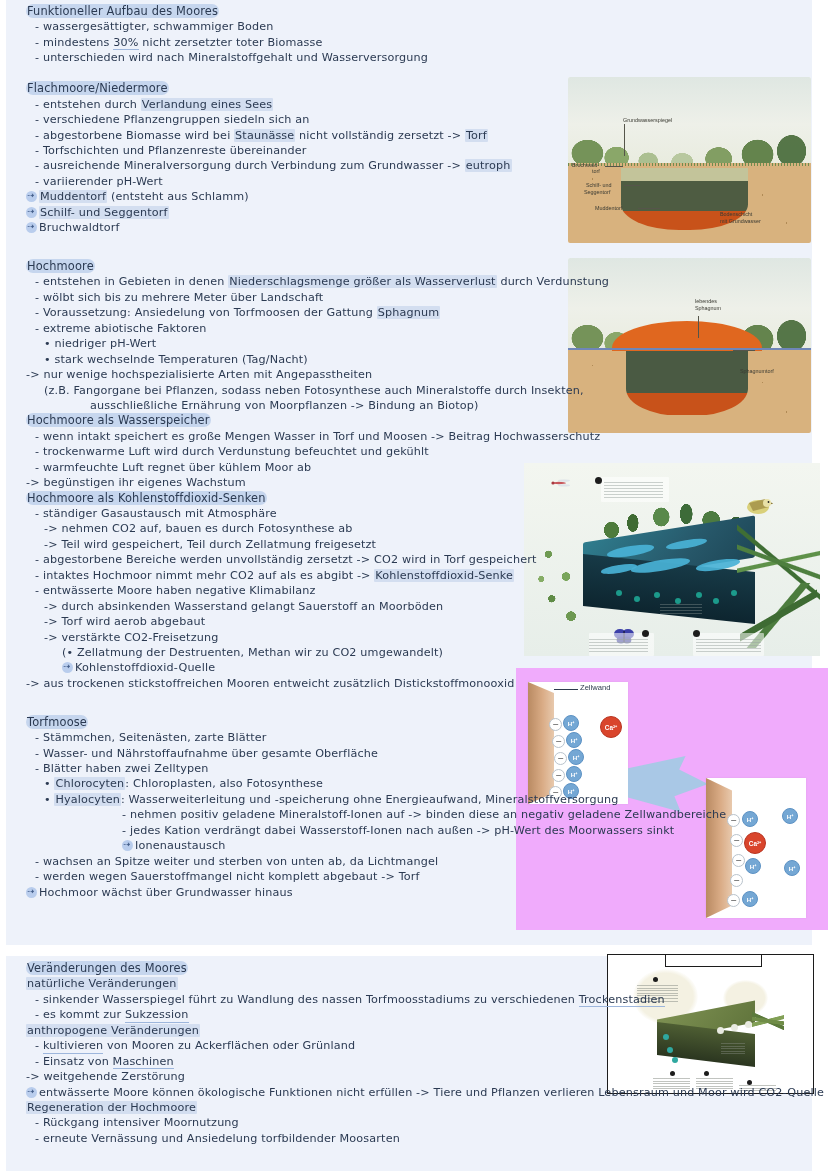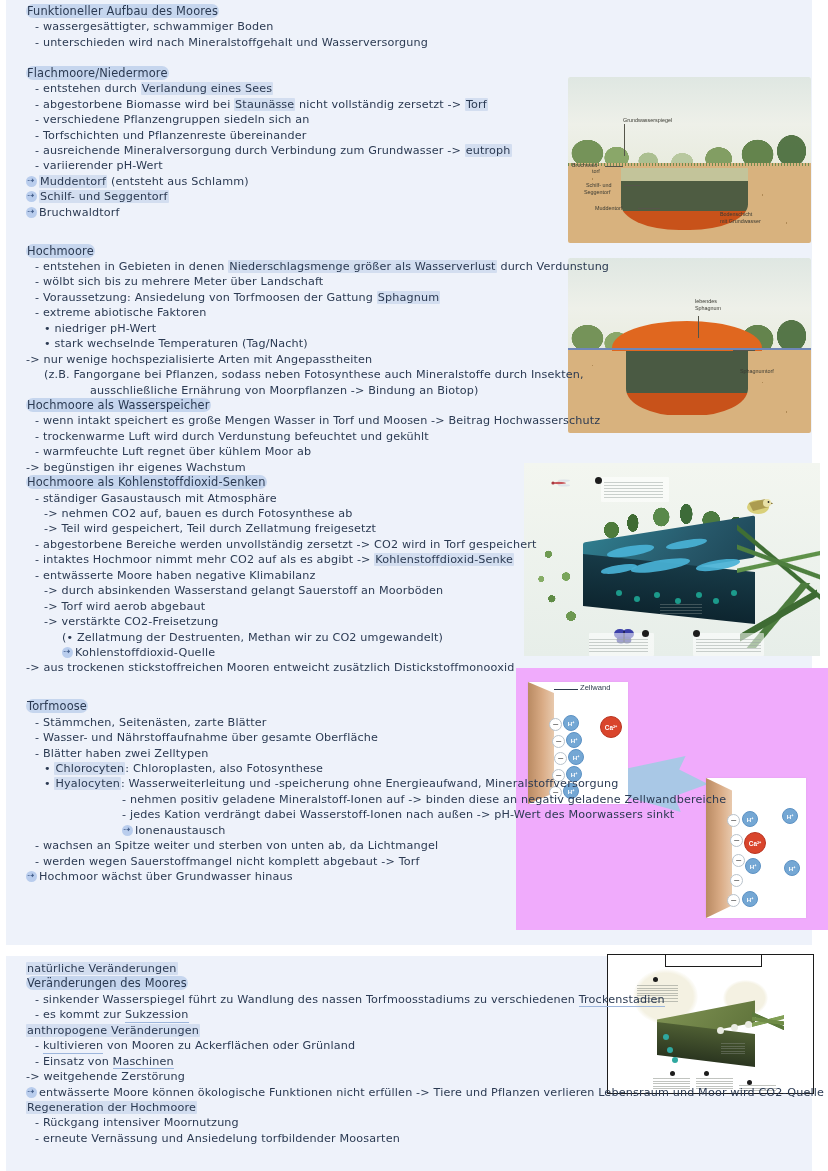--- a/index.html
+++ b/index.html
@@ -479,27 +479,28 @@
     <div class="mtext" style="left:43%;bottom:2%;width:18%;height:9%;"></div>
     <div class="mtext" style="left:64%;bottom:0%;width:18%;height:6%;"></div>
     <div class="mtext" style="left:55%;top:64%;width:12%;height:8%;opacity:.4;"></div>
     <div class="tape" style="left:28%;top:-12px;width:46%;height:22px;"></div>
   </div>
 
   <div class="notes" style="top:4px;">
 
     <div class="ln hdr"><mark class="hl">Funktioneller Aufbau des Moores</mark></div>
     <div class="ln i1">- wassergesättigter, schwammiger Boden</div>
+    <div class="ln i1">- mindestens <u class="ul">30%</u> nicht zersetzter toter Biomasse</div>
     <div class="ln i1">- unterschieden wird nach Mineralstoffgehalt und Wasserversorgung</div>
     <div class="gap"></div>
 
     <div class="ln hdr"><mark class="hl">Flachmoore/Niedermore</mark></div>
     <div class="ln i1">- entstehen durch <mark class="hl2">Verlandung eines Sees</mark></div>
+    <div class="ln i1">- verschiedene Pflanzengruppen siedeln sich an</div>
     <div class="ln i1">- abgestorbene Biomasse wird bei <mark class="hl2">Staunässe</mark> nicht vollständig zersetzt -&gt; <mark class="hl2">Torf</mark></div>
-    <div class="ln i1">- verschiedene Pflanzengruppen siedeln sich an</div>
     <div class="ln i1">- Torfschichten und Pflanzenreste übereinander</div>
     <div class="ln i1">- ausreichende Mineralversorgung durch Verbindung zum Grundwasser -&gt; <mark class="hl2">eutroph</mark></div>
     <div class="ln i1">- variierender pH-Wert</div>
     <div class="ln i0"><span class="arrowbullet"></span><mark class="hl2">Muddentorf</mark> (entsteht aus Schlamm)</div>
     <div class="ln i0"><span class="arrowbullet"></span><mark class="hl2">Schilf- und Seggentorf</mark></div>
     <div class="ln i0"><span class="arrowbullet"></span>Bruchwaldtorf</div>
     <div class="gap"></div>
     <div class="gap-s"></div>
 
     <div class="ln hdr"><mark class="hl">Hochmoore</mark></div>
@@ -543,22 +544,22 @@
     <div class="ln i2">• <mark class="hl2">Hyalocyten</mark>: Wasserweiterleitung und -speicherung ohne Energieaufwand, Mineralstoffversorgung</div>
     <div class="ln i5">- nehmen positiv geladene Mineralstoff-Ionen auf -&gt; binden diese an negativ geladene Zellwandbereiche</div>
     <div class="ln i5">- jedes Kation verdrängt dabei Wasserstoff-Ionen nach außen -&gt; pH-Wert des Moorwassers sinkt</div>
     <div class="ln i5"><span class="arrowbullet"></span>Ionenaustausch</div>
     <div class="ln i1">- wachsen an Spitze weiter und sterben von unten ab, da Lichtmangel</div>
     <div class="ln i1">- werden wegen Sauerstoffmangel nicht komplett abgebaut -&gt; Torf</div>
     <div class="ln i0"><span class="arrowbullet"></span>Hochmoor wächst über Grundwasser hinaus</div>
   </div>
 
   <div class="notes" style="top:961px;">
+    <div class="ln hdr"><mark class="hl">Veränderungen des Moores</mark></div>
     <div class="ln i0"><mark class="hl2">natürliche Veränderungen</mark></div>
-    <div class="ln hdr"><mark class="hl">Veränderungen des Moores</mark></div>
     <div class="ln i1">- sinkender Wasserspiegel führt zu Wandlung des nassen Torfmoosstadiums zu verschiedenen <u class="ul">Trockenstadien</u></div>
     <div class="ln i1">- es kommt zur <u class="ul">Sukzession</u></div>
     <div class="ln i0"><mark class="hl2">anthropogene Veränderungen</mark></div>
     <div class="ln i1">- <u class="ul">kultivieren</u> von Mooren zu Ackerflächen oder Grünland</div>
     <div class="ln i1">- Einsatz von <u class="ul">Maschinen</u></div>
     <div class="ln i0">-&gt; weitgehende Zerstörung</div>
     <div class="ln i0"><span class="arrowbullet"></span>entwässerte Moore können ökologische Funktionen nicht erfüllen -&gt; Tiere und Pflanzen verlieren Lebensraum und Moor wird CO2-Quelle</div>
     <div class="ln i0"><mark class="hl2">Regeneration der Hochmoore</mark></div>
     <div class="ln i1">- Rückgang intensiver Moornutzung</div>
     <div class="ln i1">- erneute Vernässung und Ansiedelung torfbildender Moosarten</div>

